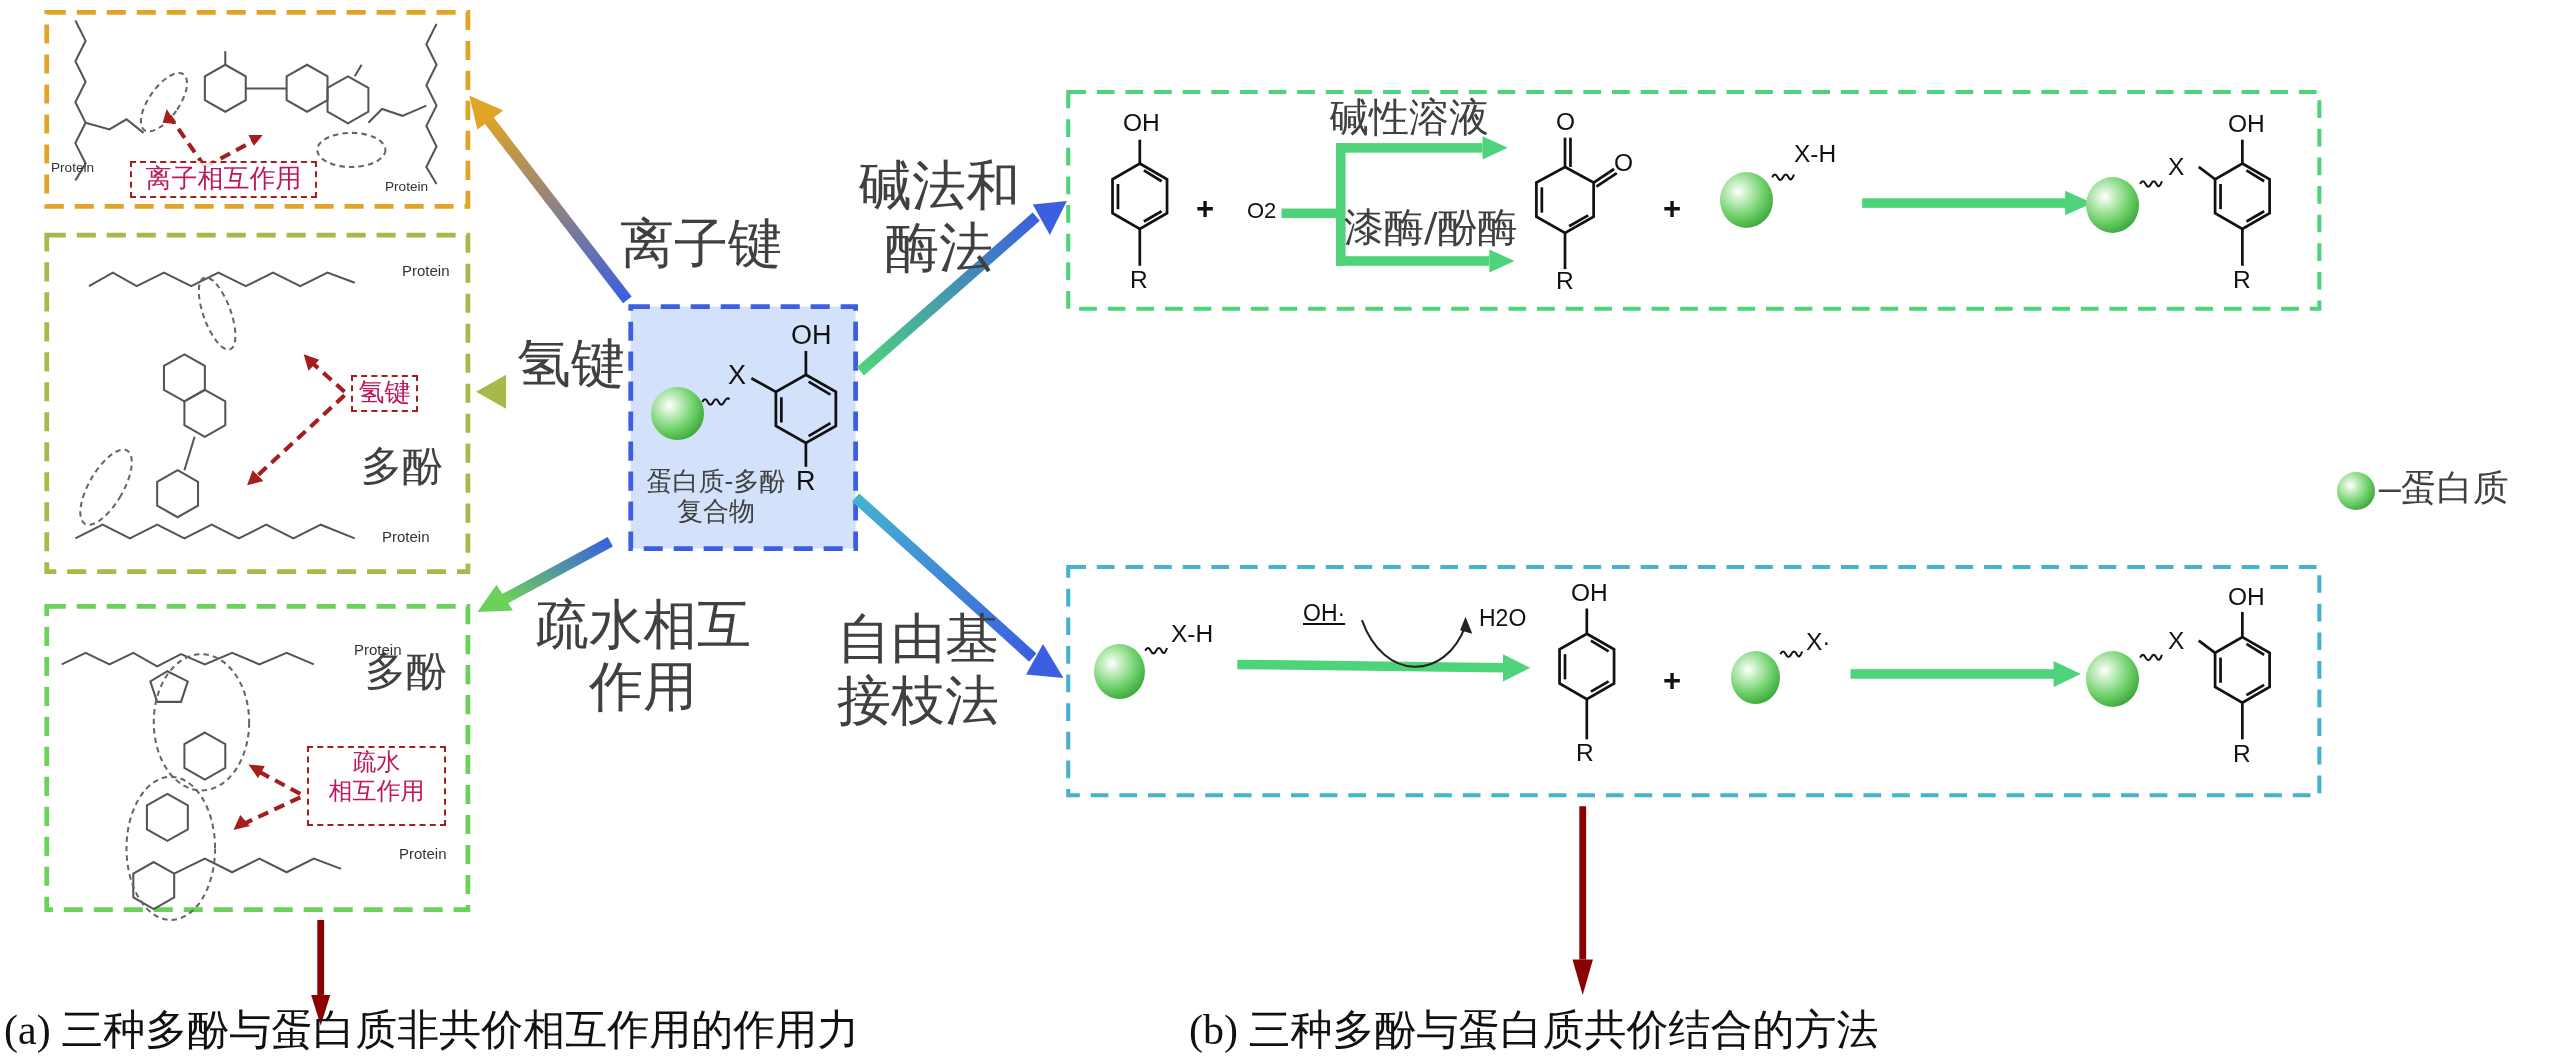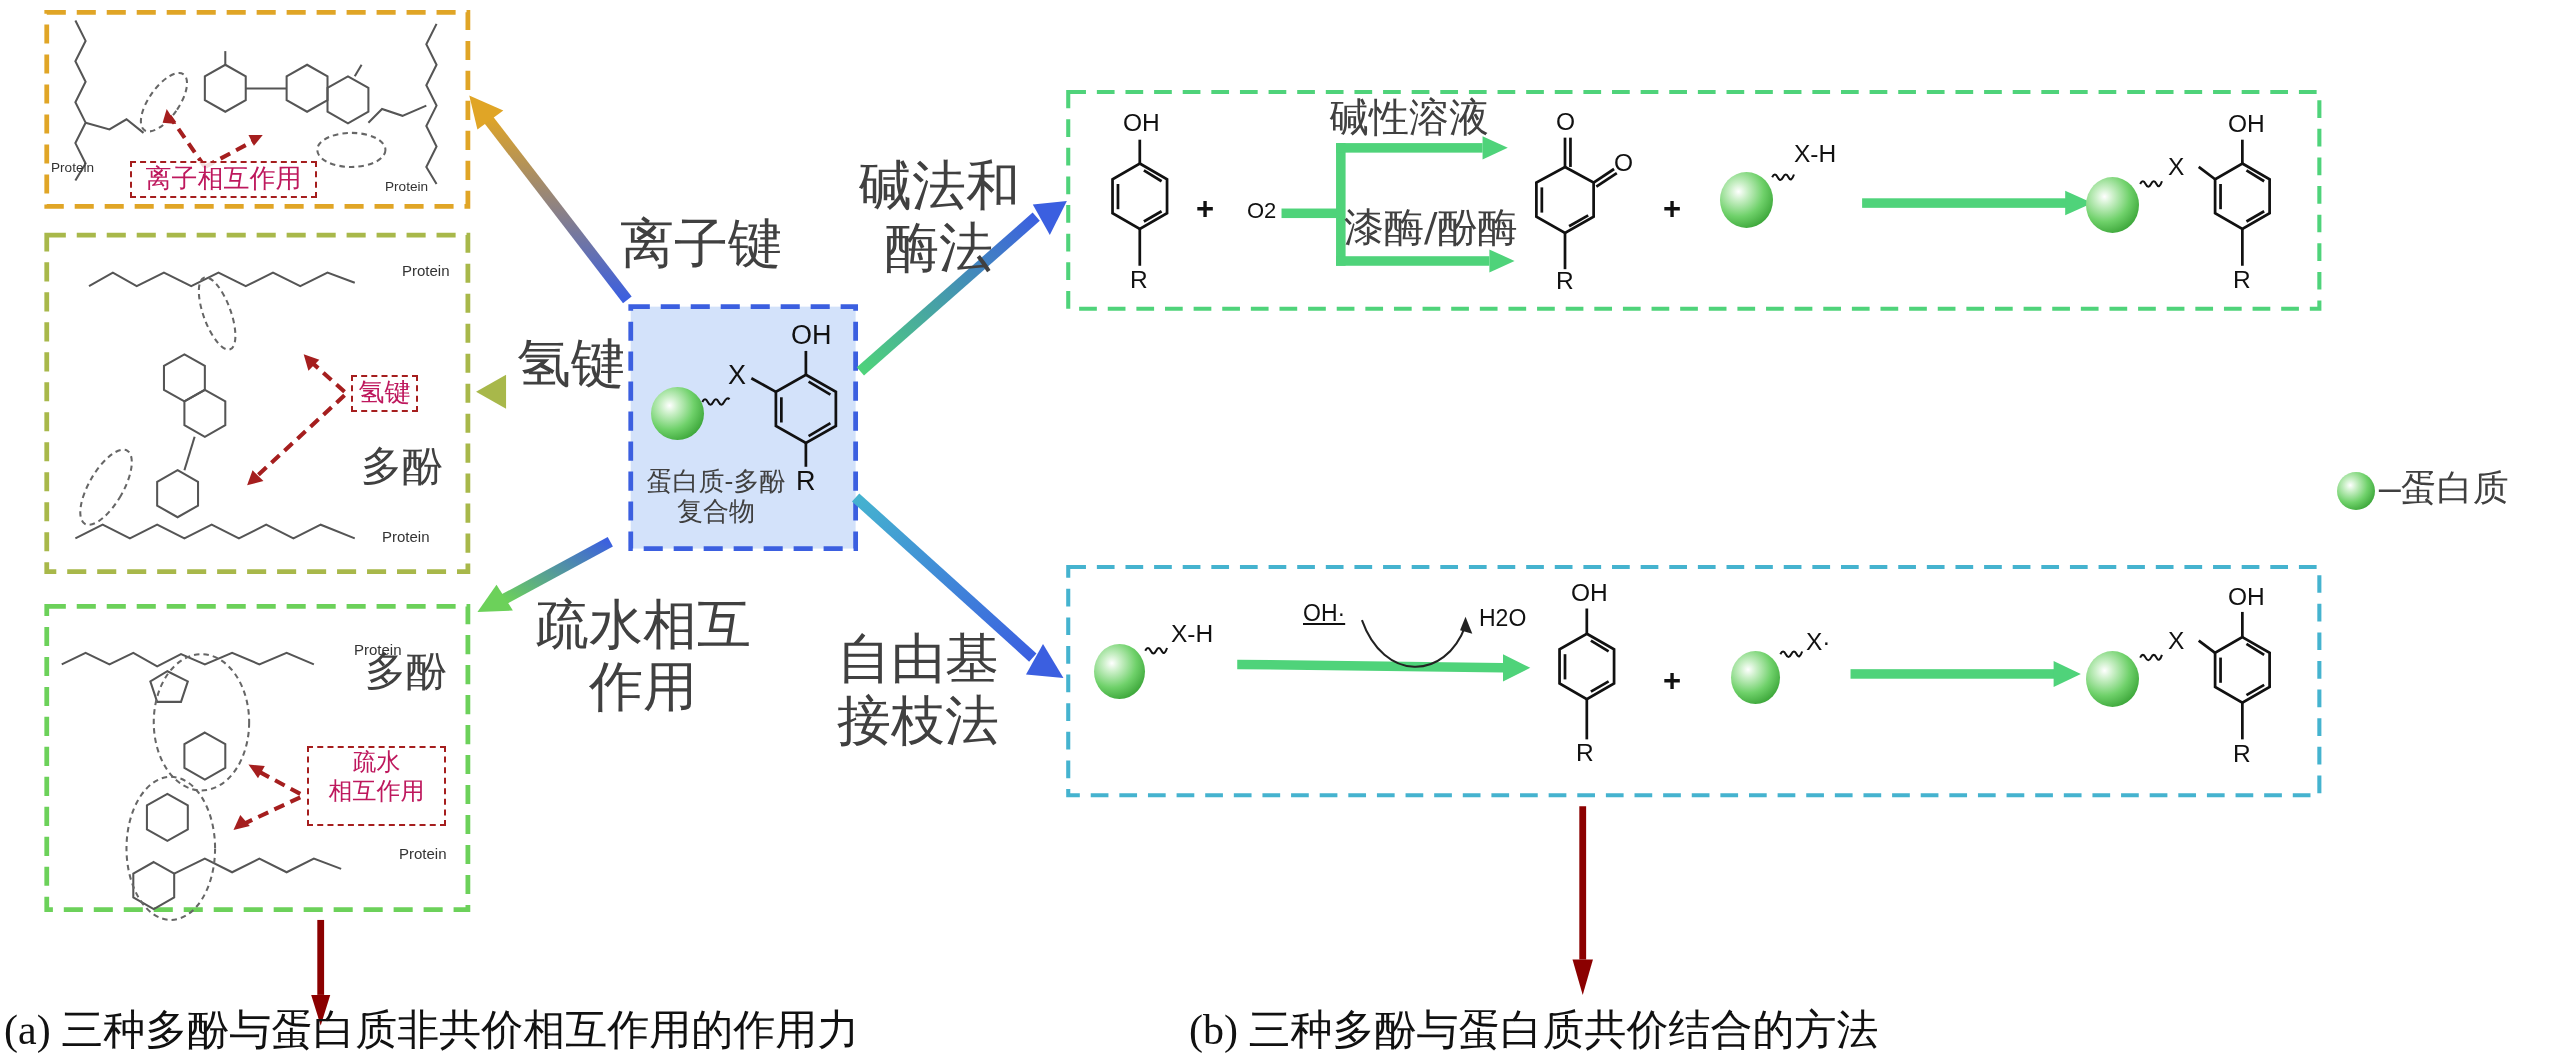--- a/index.html
+++ b/index.html
@@ -251,21 +251,21 @@
 <div class="abs cn lbl-big" style="left:620px;top:213px;">离子键</div>
 <div class="abs cn lbl-big" style="left:517px;top:333px;">氢键</div>
 <div class="abs cn lbl-big" style="left:535px;top:594px;text-align:center;">
   <div>疏水相互</div>
   <div>作用</div>
 </div>
 <div class="abs cn lbl-big" style="left:858px;top:155px;text-align:center;">
   <div>碱法和</div>
   <div>酶法</div>
 </div>
-<div class="abs cn lbl-big" style="left:837px;top:628px;text-align:center;">
+<div class="abs cn lbl-big" style="left:837px;top:608px;text-align:center;">
   <div>自由基</div>
   <div>接枝法</div>
 </div>
 
 <div class="ball" style="left:651px;top:387px;width:53px;height:53px;"></div>
 <div class="abs chem" style="left:728px;top:360px;font-size:27px;">X</div>
 <div class="abs chem" style="left:791px;top:320px;font-size:27px;">OH</div>
 <div class="abs chem" style="left:796px;top:466px;font-size:27px;">R</div>
 <div class="abs cn" style="left:641px;top:467px;font-size:26px;text-align:center;width:150px;">
   <div>蛋白质-多酚</div>

